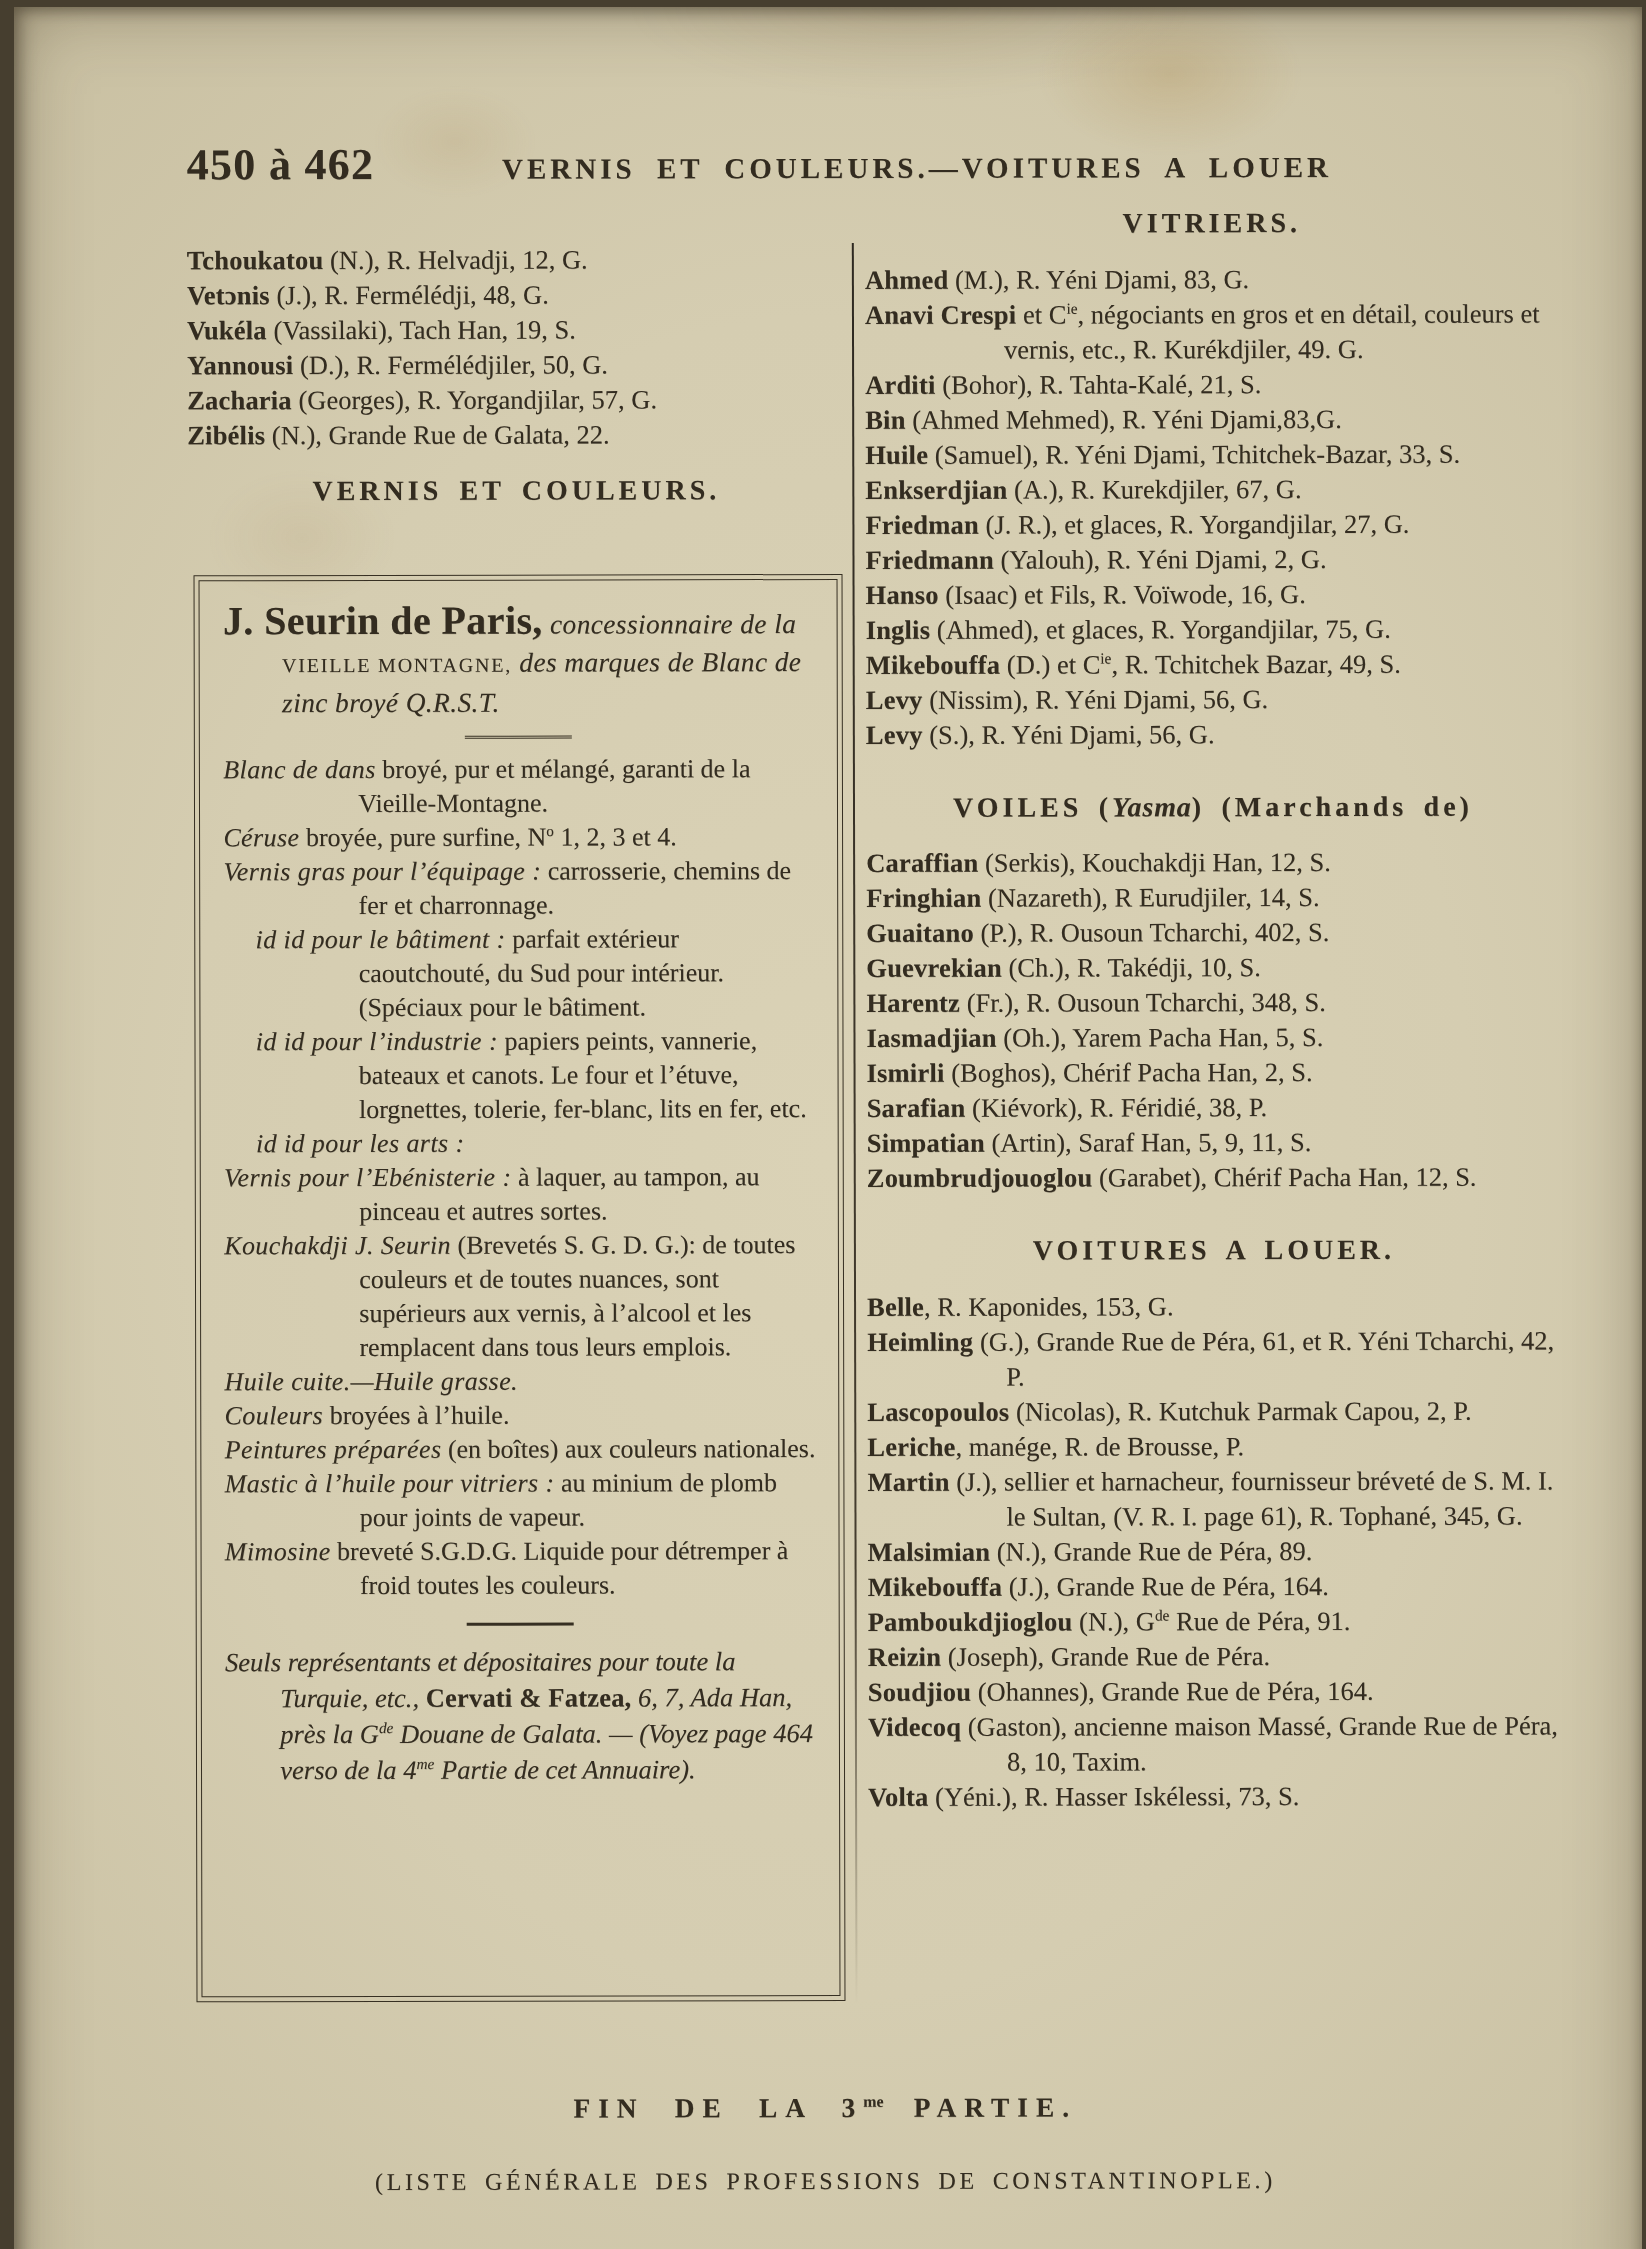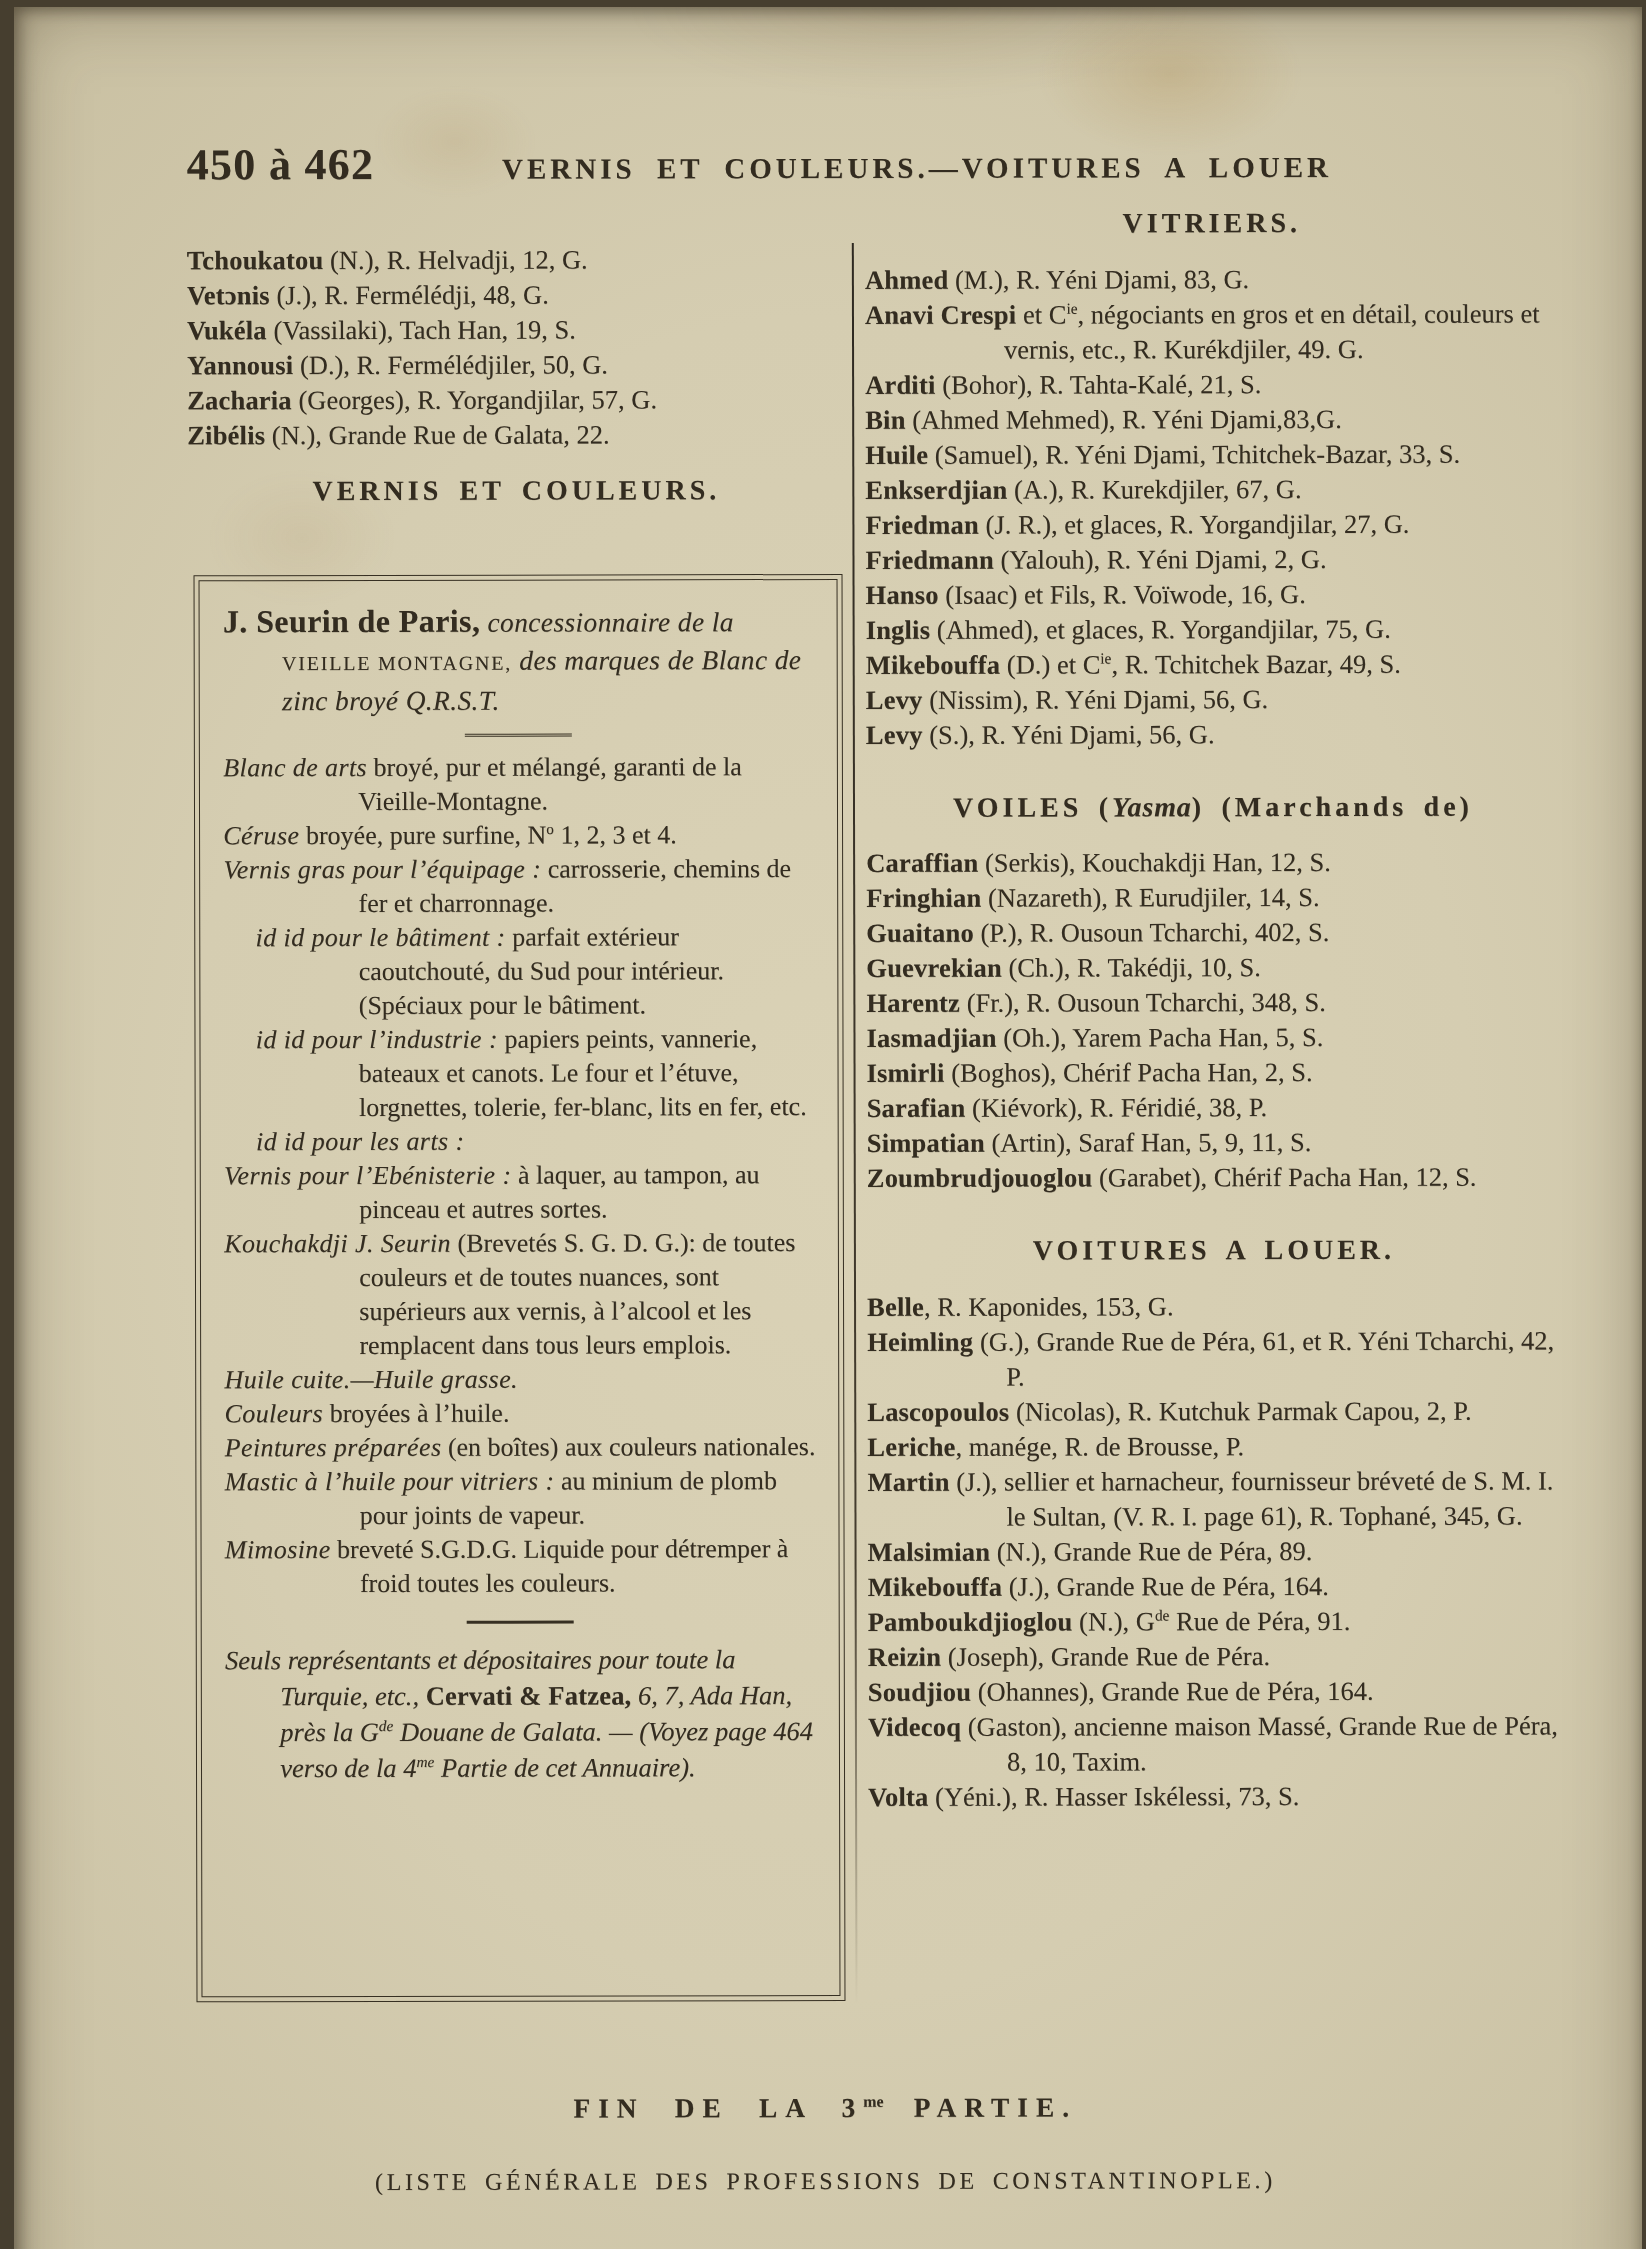--- a/index.html
+++ b/index.html
@@ -40,21 +40,21 @@
   b{font-weight:700;letter-spacing:0.2px}
   .sect{position:absolute;top:474px;width:100%;text-align:center;font-size:28px;font-weight:700;letter-spacing:4px;word-spacing:6.3px}
 
   
   .ad-box{
     position:absolute;top:574px;left:6.3px;width:649px;height:1427px;
     border:1.3px solid #362f22;padding:26px 28px 27px;
   }
   .ad-box::after{content:"";position:absolute;inset:4px;border:1.8px solid #362f22;pointer-events:none}
   .ad-intro{margin:0;font-size:27.4px;line-height:38px;font-style:italic;padding-left:59px;text-indent:-59px}
-  .ad-intro b{font-style:normal;font-size:32px;letter-spacing:0.4px}
+  .ad-intro b{font-style:normal;font-size:40px;letter-spacing:0.4px}
   .sc{font-style:normal;font-size:20px;letter-spacing:1.8px}
   .adrule{width:107px;border:0;border-top:3.6px double #362f22;margin:13.5px auto 14.4px}
   .adrule2{width:107px;border:0;border-top:3.6px solid #362f22;margin:20px auto 18px}
   .ai{margin:0;font-size:26px;line-height:34px;padding-left:135px;text-indent:-135px}
   .ai.sub{text-indent:-103px}
   .ai i,.ad-intro i{letter-spacing:0.4px}
   .ad-footer{margin:2.7px 0 0;font-style:italic;font-size:26.5px;line-height:36px;padding-left:55px;text-indent:-55px}
   .ad-footer b{font-style:normal}
 
   
@@ -90,21 +90,21 @@
       <p><b>Yannousi</b><span> (D.), R. Fermélédjiler, 50, G.</span></p>
       <p><b>Zacharia</b><span> (Georges), R. Yorgandjilar, 57, G.</span></p>
       <p><b>Zibélis</b><span> (N.), Grande Rue de Galata, 22.</span></p>
     </div>
 
     <div class="sect">VERNIS ET COULEURS.</div>
 
     <div class="ad-box">
       <p class="ad-intro"><b>J. Seurin de Paris,</b><i> concessionnaire de la </i><span class="sc">VIEILLE MONTAGNE,</span><i> des marques de Blanc de zinc broyé Q.R.S.T.</i></p>
       <hr class="adrule">
-      <p class="ai"><i>Blanc de arts</i><span> broyé, pur et mélangé, garanti de la Vieille-Montagne.</span></p>
+      <p class="ai"><i>Blanc de dans</i><span> broyé, pur et mélangé, garanti de la Vieille-Montagne.</span></p>
       <p class="ai"><i>Céruse</i><span> broyée, pure surfine, N</span><sup>o</sup><span> 1, 2, 3 et 4.</span></p>
       <p class="ai"><i>Vernis gras pour l’équipage :</i><span> carrosserie, chemins de fer et charronnage.</span></p>
       <p class="ai sub"><i>id id pour le bâtiment :</i><span> parfait extérieur caoutchouté, du Sud pour intérieur. (Spéciaux pour le bâtiment.</span></p>
       <p class="ai sub"><i>id id pour l’industrie :</i><span> papiers peints, vannerie, bateaux et canots. Le four et l’étuve, lorgnettes, tolerie, fer-blanc, lits en fer, etc.</span></p>
       <p class="ai sub"><i>id id pour les arts :</i><span></span></p>
       <p class="ai"><i>Vernis pour l’Ebénisterie :</i><span> à laquer, au tampon, au pinceau et autres sortes.</span></p>
       <p class="ai"><i>Kouchakdji J. Seurin</i><span> (Brevetés S. G. D. G.): de toutes couleurs et de toutes nuances, sont supérieurs aux vernis, à l’alcool et les remplacent dans tous leurs emplois.</span></p>
       <p class="ai"><i>Huile cuite.—Huile grasse.</i><span></span></p>
       <p class="ai"><i>Couleurs</i><span> broyées à l’huile.</span></p>
       <p class="ai"><i>Peintures préparées</i><span> (en boîtes) aux couleurs nationales.</span></p>

